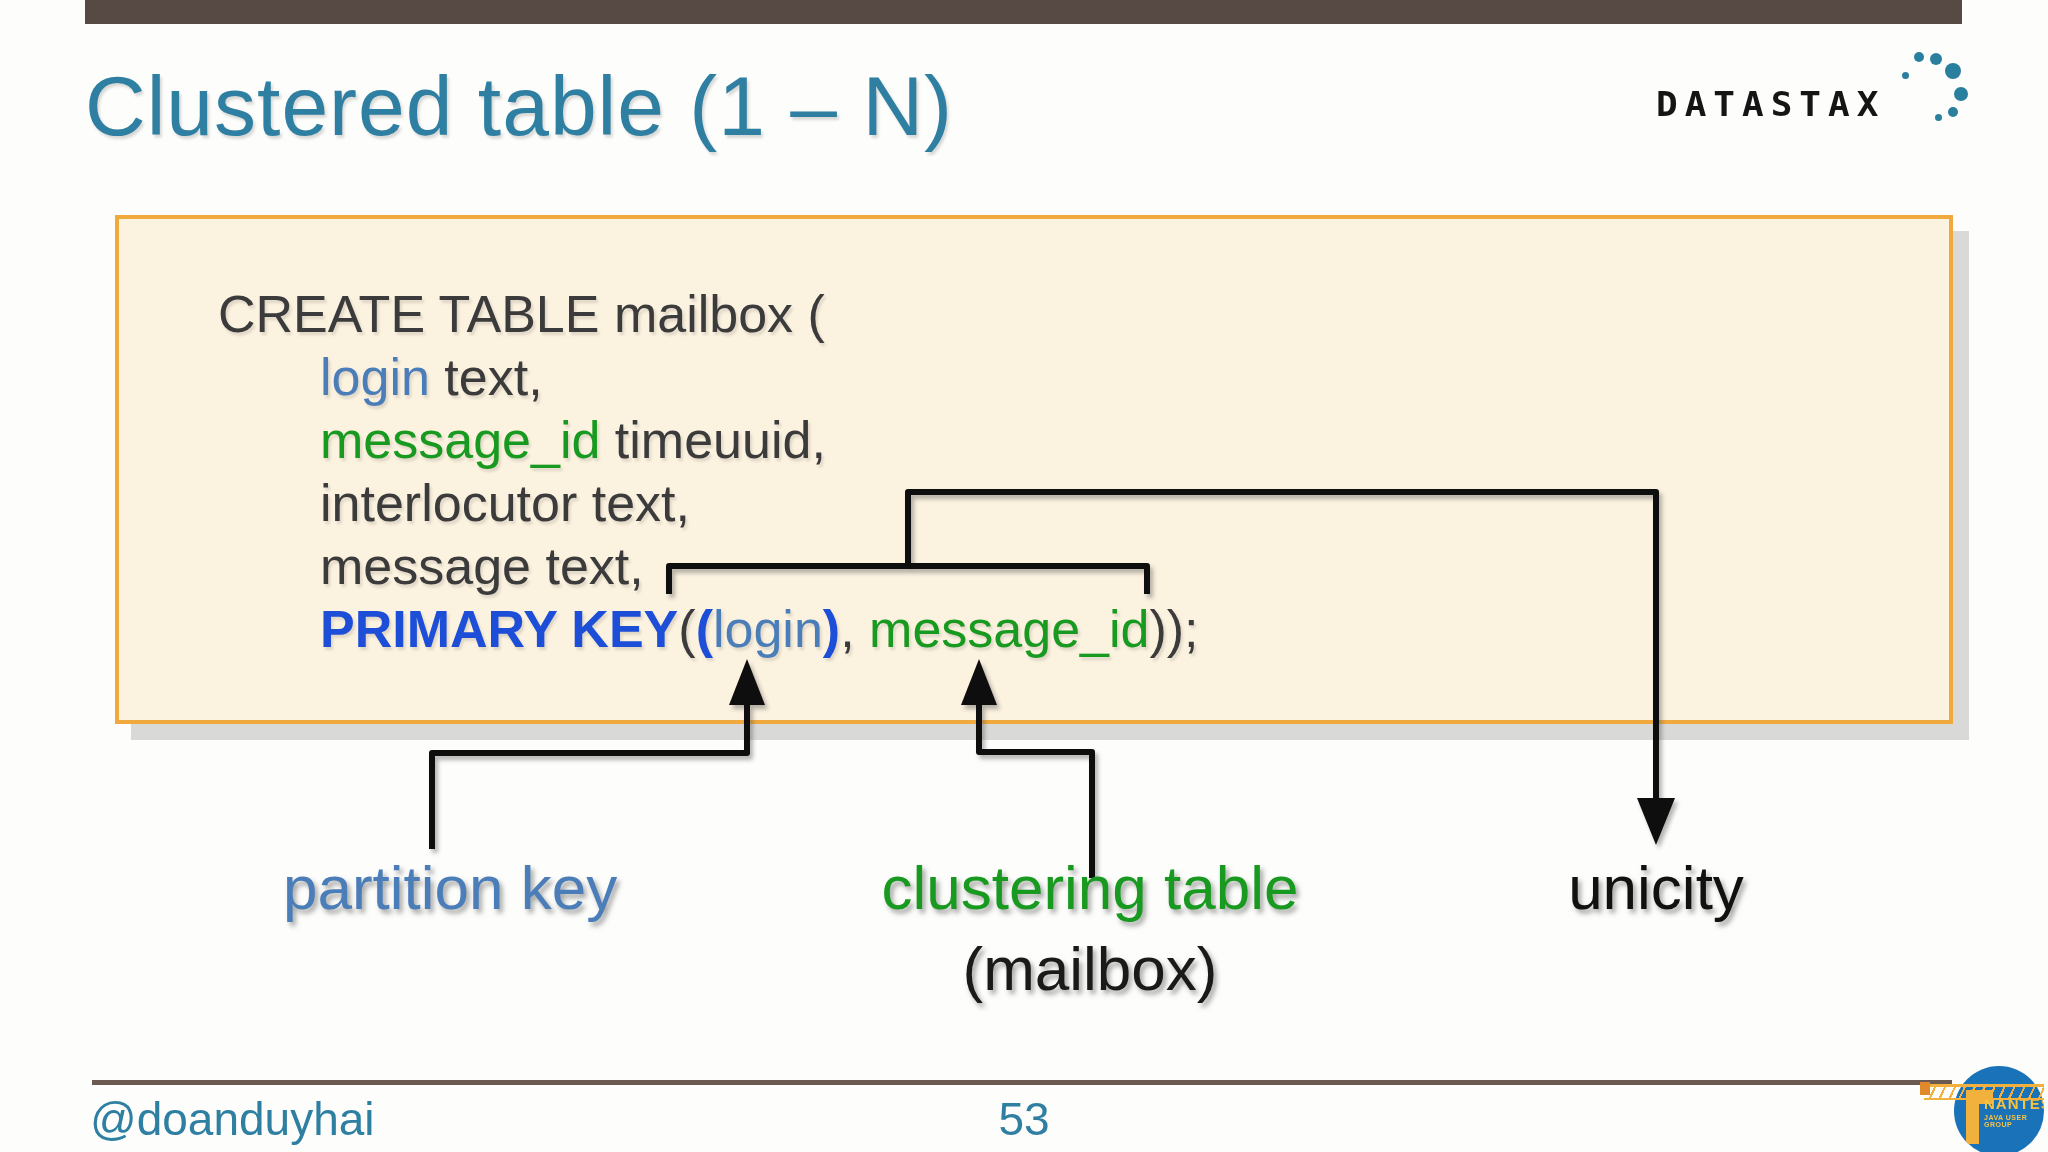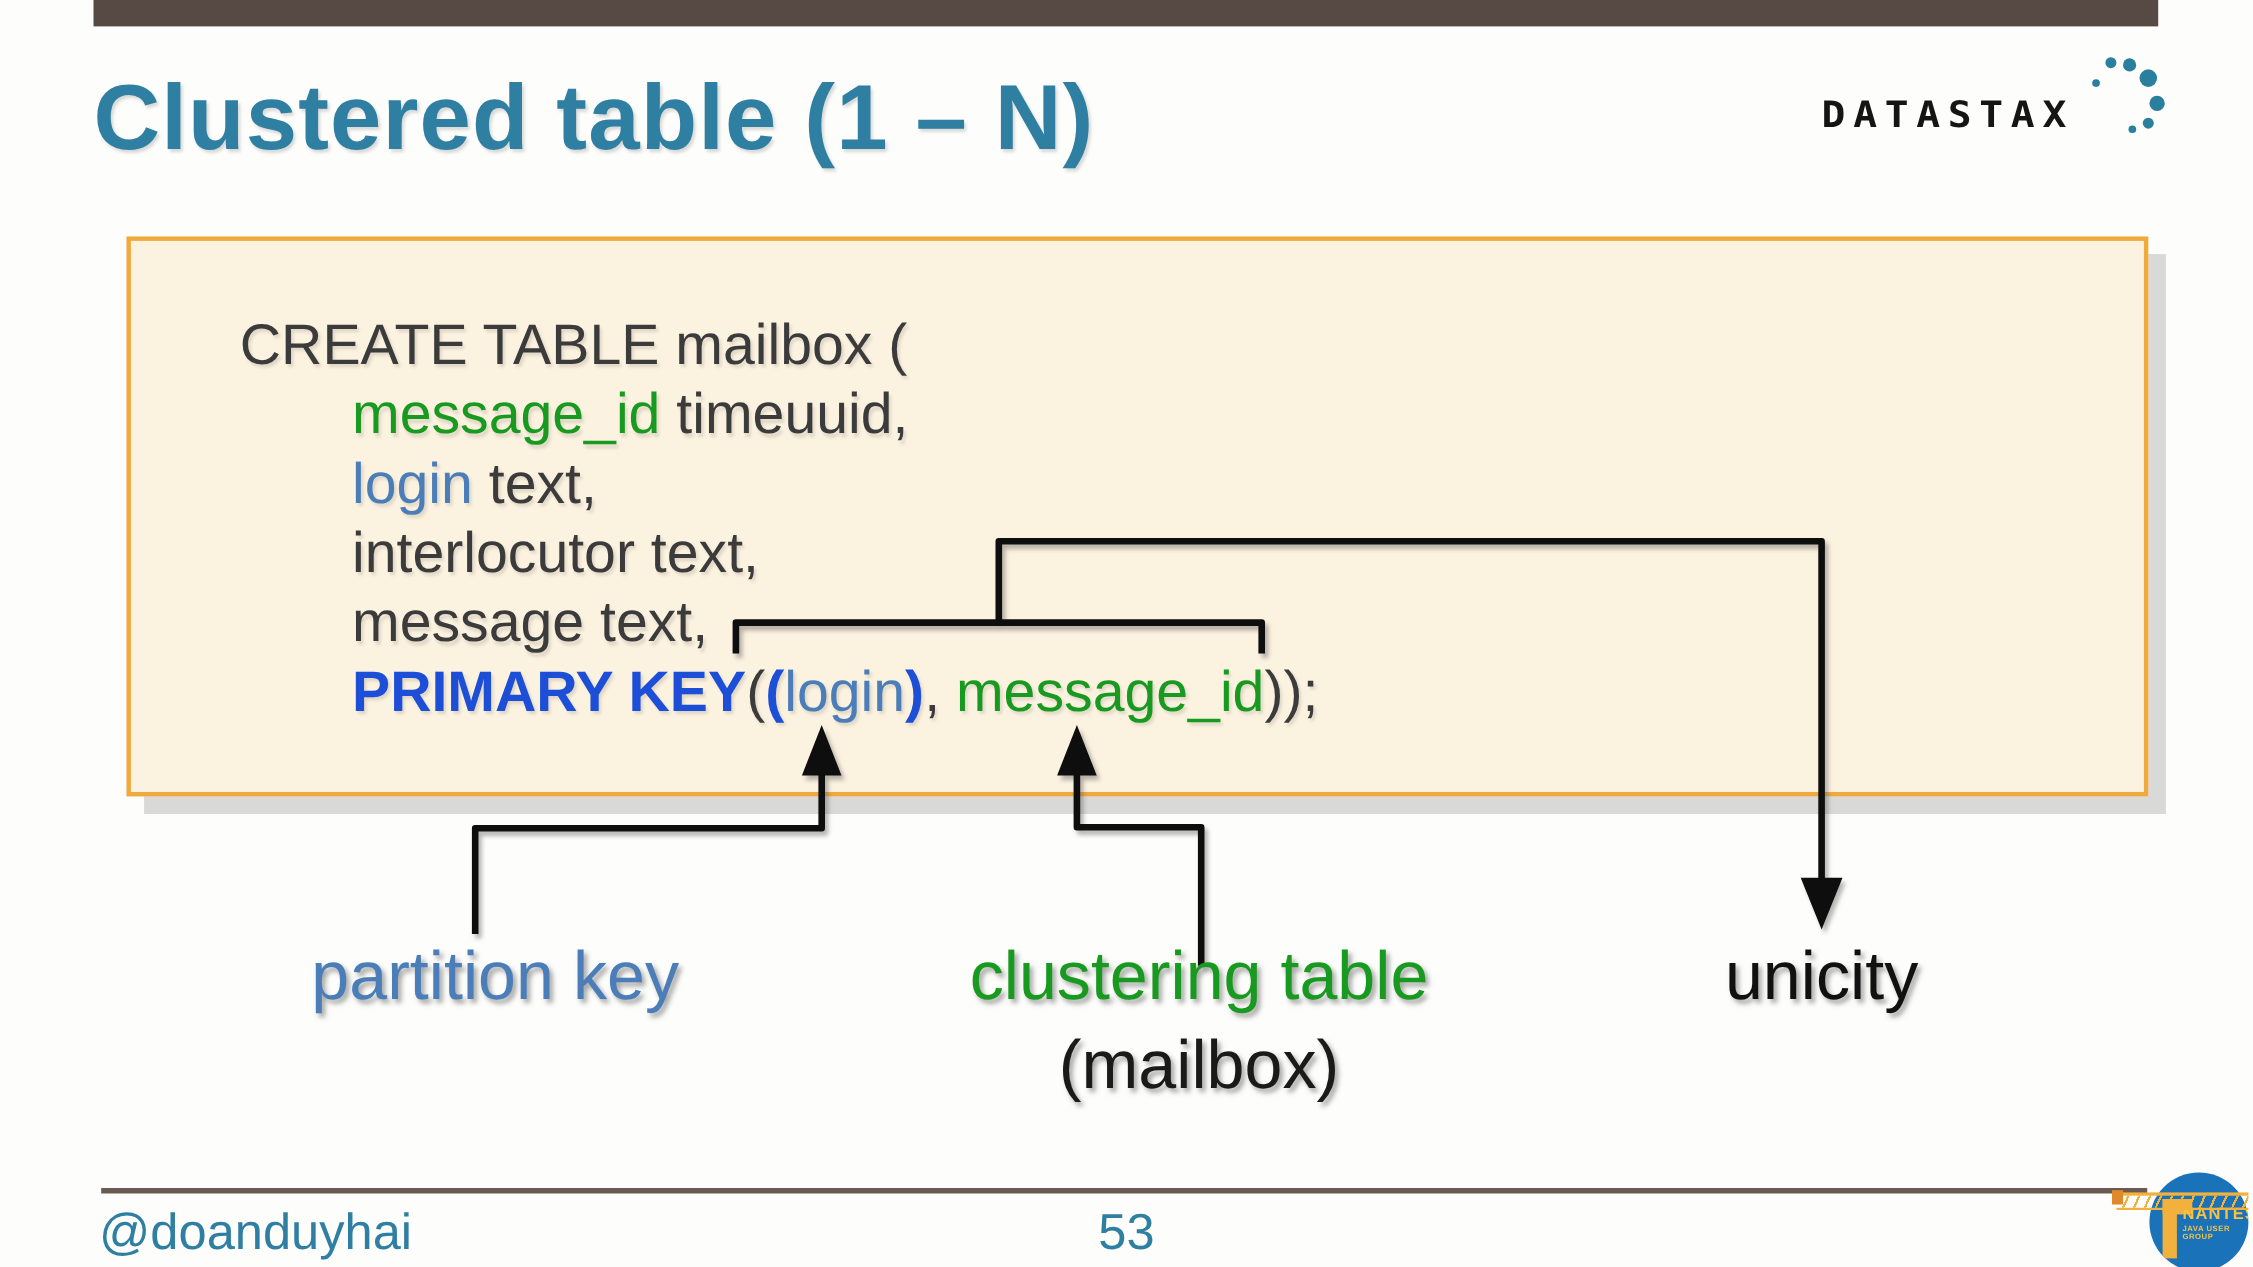--- a/index.html
+++ b/index.html
@@ -5,21 +5,21 @@
   html,body{margin:0;padding:0;background:#ffffff;}
   .slide{
     position:relative;width:2048px;height:1152px;overflow:hidden;
     background:#fdfdfb;
     font-family:"Liberation Sans","DejaVu Sans",sans-serif;
   }
   
   .topbar{position:absolute;left:85px;top:0;width:1877px;height:24px;background:#574a45;}
   
   .title{
-    position:absolute;left:85px;top:58px;font-size:84px;font-weight:700;
+    position:absolute;left:85px;top:58px;font-size:84px;font-weight:400;
     color:#2e7fa1;letter-spacing:1px;white-space:nowrap;
     text-shadow:2px 3px 3px rgba(0,0,0,0.15);
   }
   
   .ds-logo{position:absolute;left:1650px;top:52px;width:345px;height:92px;}
   .ds-word{
     position:absolute;left:6px;top:34px;font-family:"DejaVu Sans Mono","Liberation Mono",monospace;
     font-weight:700;font-size:36px;color:#151515;letter-spacing:7px;white-space:nowrap;
     transform:scaleY(0.92);transform-origin:left top;
   }
@@ -97,24 +97,24 @@
     <span class="ds-dot dsd7"></span>
   </div>
 
   <div class="code-box"></div>
 
   <div class="code">
     <div class="cl">
       <span>CREATE TABLE mailbox (</span>
     </div>
     <div class="cl ind">
-      <span class="c-green">message_id</span><span> timeuuid,</span>
+      <span class="c-blue">login</span><span> text,</span>
     </div>
     <div class="cl ind">
-      <span class="c-blue">login</span><span> text,</span>
+      <span class="c-green">message_id</span><span> timeuuid,</span>
     </div>
     <div class="cl ind">
       <span>interlocutor text,</span>
     </div>
     <div class="cl ind">
       <span>message text,</span>
     </div>
     <div class="cl ind">
       <span class="c-bold">PRIMARY KEY</span><span>(</span><span class="c-bold">(</span><span class="c-blue">login</span><span class="c-bold">)</span><span>, </span><span class="c-green">message_id</span><span>));</span>
     </div>

